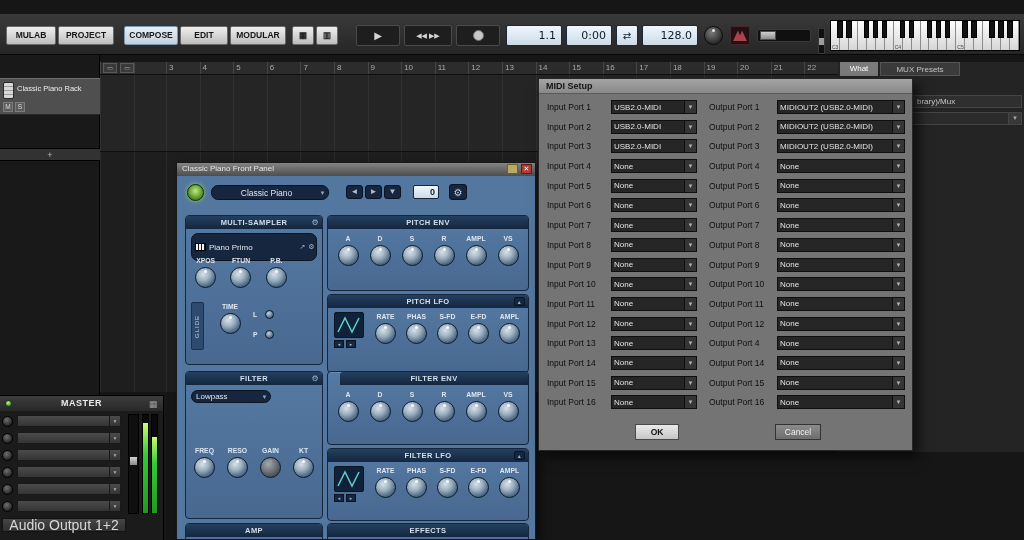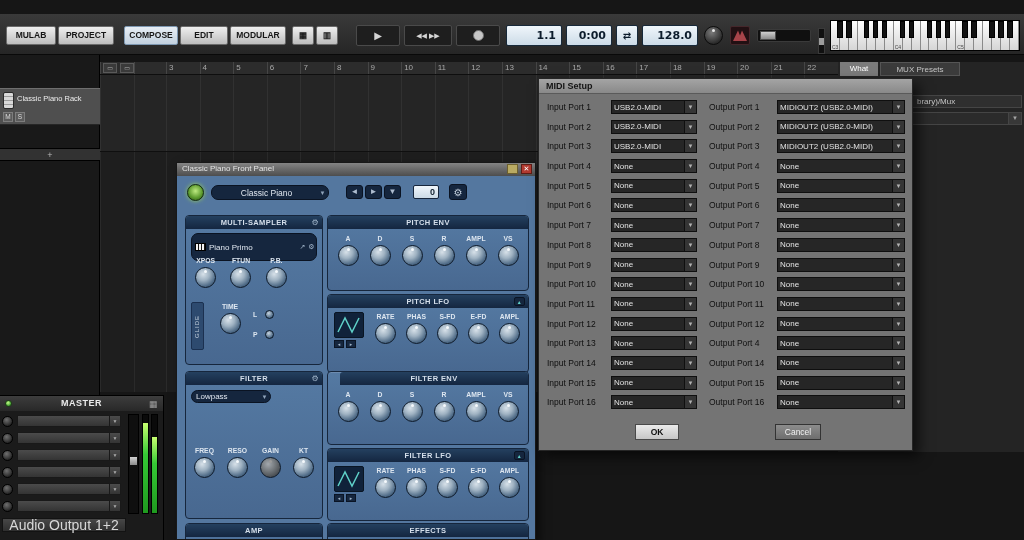--- a/index.html
+++ b/index.html
@@ -16,21 +16,21 @@
   
   .toolbar{position:absolute;left:0;top:14px;width:1024px;height:41px;
     background:linear-gradient(#3a3a3a,#262626);border-bottom:1px solid #090909;}
   .tbtn{position:absolute;top:12px;height:19px;background:linear-gradient(#efefef,#bdbdbd);
     border:1px solid #6a6a6a;border-radius:2px;font-size:8.5px;font-weight:bold;color:#161616;
     text-align:center;line-height:17px;}
   .tbtn.active{background:linear-gradient(#e7eef5,#c2d1df);border-color:#7e98b2;}
   .tbox{position:absolute;top:11px;height:21px;background:#1e1e1e;border:1px solid #4a4a4a;
     border-radius:2px;color:#d5d5d5;text-align:center;}
   .disp{position:absolute;top:11px;height:21px;background:linear-gradient(#f0f6fb,#ccdbe7);
-    border:1px solid #17293a;border-radius:2px;color:#0c1c2c;font-weight:bold;font-size:11px;
+    border:1px solid #17293a;border-radius:2px;color:#0c1c2c;font-weight:normal;font-size:11px;
     line-height:19px;text-align:right;padding-right:5px;font-family:"DejaVu Sans",sans-serif;}
   .tknob{position:absolute;left:704px;top:12px;width:19px;height:19px;border-radius:50%;
     background:radial-gradient(circle at 40% 32%,#7b7b7b,#2b2b2b 72%);border:1px solid #0c0c0c;}
   .tknob::after{content:"";position:absolute;left:50%;top:2px;width:3px;height:3px;margin-left:-1.5px;
     border-radius:50%;background:#e8e8e8;}
   .logo{position:absolute;left:730px;top:12px;width:20px;height:19px;background:#221013;
     border:1px solid #45272b;border-radius:2px;}
   .hslider{position:absolute;left:757px;top:15px;width:54px;height:13px;background:#101010;
     border:1px solid #3a3a3a;border-radius:2px;}
   .hslider .handle{position:absolute;left:2px;top:1px;width:16px;height:9px;
@@ -54,21 +54,21 @@
   .ruler-icon{position:absolute;top:1px;width:14px;height:10px;background:#3a3a3a;border:1px solid #5a5a5a;
     color:#b0b0b0;font-size:6px;line-height:9px;text-align:center;}
   .gridarea{position:absolute;left:100px;top:75px;width:738px;height:317px;background:#1e1e1e;
     background-image:repeating-linear-gradient(90deg,rgba(255,255,255,0.055) 0 1px,transparent 1px 33.6px);
     background-position:66px 0;}
   .lane-top{position:absolute;left:0;top:0;width:100%;height:77px;background:rgba(255,255,255,0.035);
     border-bottom:1px solid #0f0f0f;}
 
   
   .trackpanel{position:absolute;left:0;top:55px;width:100px;height:340px;background:#191919;border-right:1px solid #000;}
-  .track{position:absolute;left:0;top:33px;width:100px;height:37px;background:#4f4f4f;
+  .track{position:absolute;left:0;top:23px;width:100px;height:37px;background:#4f4f4f;
     border-top:1px solid #6e6e6e;border-bottom:1px solid #262626;}
   .rack-icon{position:absolute;left:3px;top:3px;width:11px;height:17px;border-radius:2px;
     background:repeating-linear-gradient(#d8d8d8 0 3px,#9a9a9a 3px 4px);border:1px solid #2a2a2a;}
   .track-label{position:absolute;left:17px;top:5px;width:81px;font-size:7.5px;color:#ededed;white-space:nowrap;overflow:hidden;}
   .ms{position:absolute;top:23px;width:10px;height:10px;background:#5c5c5c;border:1px solid #7d7d7d;
     color:#dcdcdc;font-size:6.5px;text-align:center;line-height:8px;}
   .addrow{position:absolute;left:0;top:93px;width:100px;height:13px;background:#323232;
     border-top:1px solid #000;border-bottom:1px solid #000;color:#b8b8b8;font-size:9px;
     text-align:center;line-height:12px;}
 

